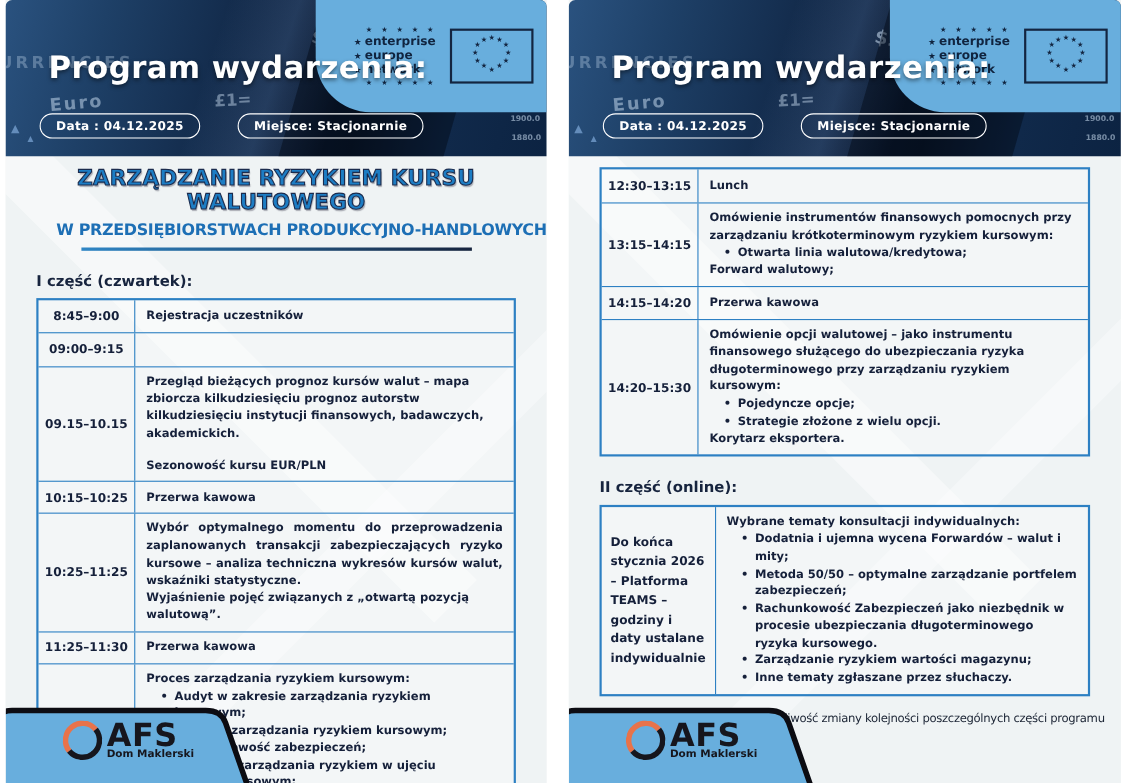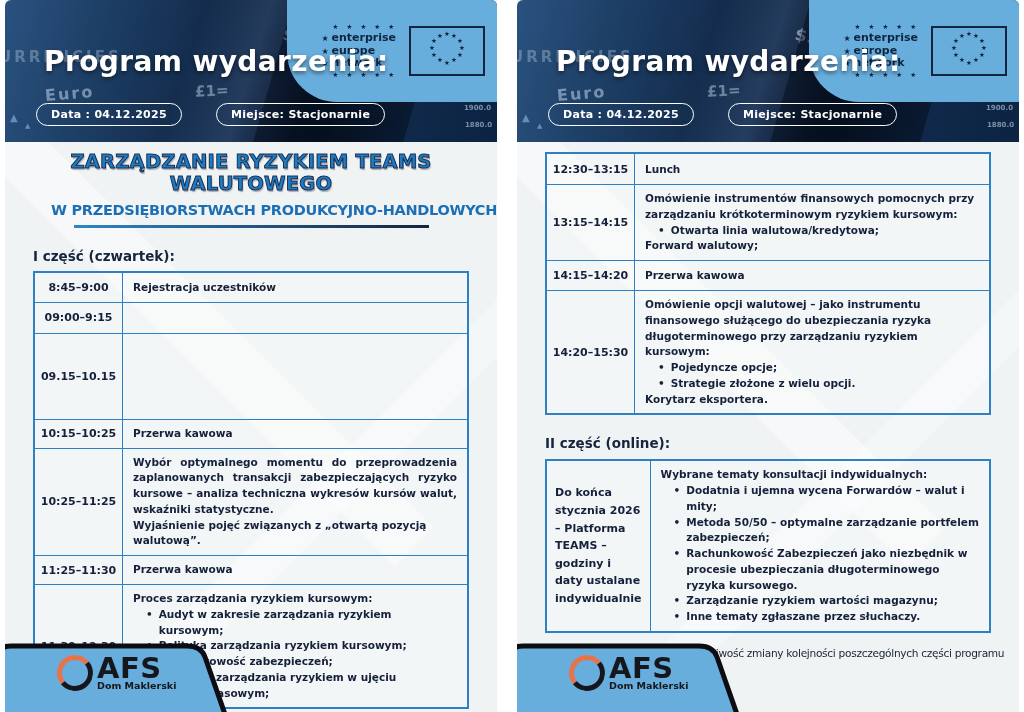--- a/index.html
+++ b/index.html
@@ -167,40 +167,44 @@
 
     <h1 class="hd-title">Program wydarzenia:</h1>
     <div class="badges">
       <span class="badge">Data : 04.12.2025</span>
       <span class="badge">Miejsce: Stacjonarnie</span>
     </div>
   </div>
 
   <div class="content">
     <div class="evt-title">
-      <div>ZARZĄDZANIE RYZYKIEM TEAMS</div>
+      <div>ZARZĄDZANIE RYZYKIEM KURSU</div>
       <div>WALUTOWEGO</div>
     </div>
     <div class="evt-sub">W PRZEDSIĘBIORSTWACH PRODUKCYJNO-HANDLOWYCH</div>
     <div class="evt-rule"></div>
 
     <div class="sec-label">I część (czwartek):</div>
 
     <div class="ptable t1l">
       <div class="trow">
         <div class="tc-time">8:45–9:00</div>
         <div class="tc-desc">
             <div class="line">Rejestracja uczestników</div>
           </div>
       </div>
       <div class="trow">
         <div class="tc-time">09:00–9:15</div>
       </div>
       <div class="trow">
         <div class="tc-time">09.15–10.15</div>
+        <div class="tc-desc">
+            <div class="line">Przegląd bieżących prognoz kursów walut – mapa zbiorcza kilkudziesięciu prognoz autorstw kilkudziesięciu instytucji finansowych, badawczych, akademickich.</div>
+            <div class="line gap">Sezonowość kursu EUR/PLN</div>
+          </div>
       </div>
       <div class="trow">
         <div class="tc-time">10:15–10:25</div>
         <div class="tc-desc">
             <div class="line">Przerwa kawowa</div>
           </div>
       </div>
       <div class="trow">
         <div class="tc-time">10:25–11:25</div>
         <div class="tc-desc">

